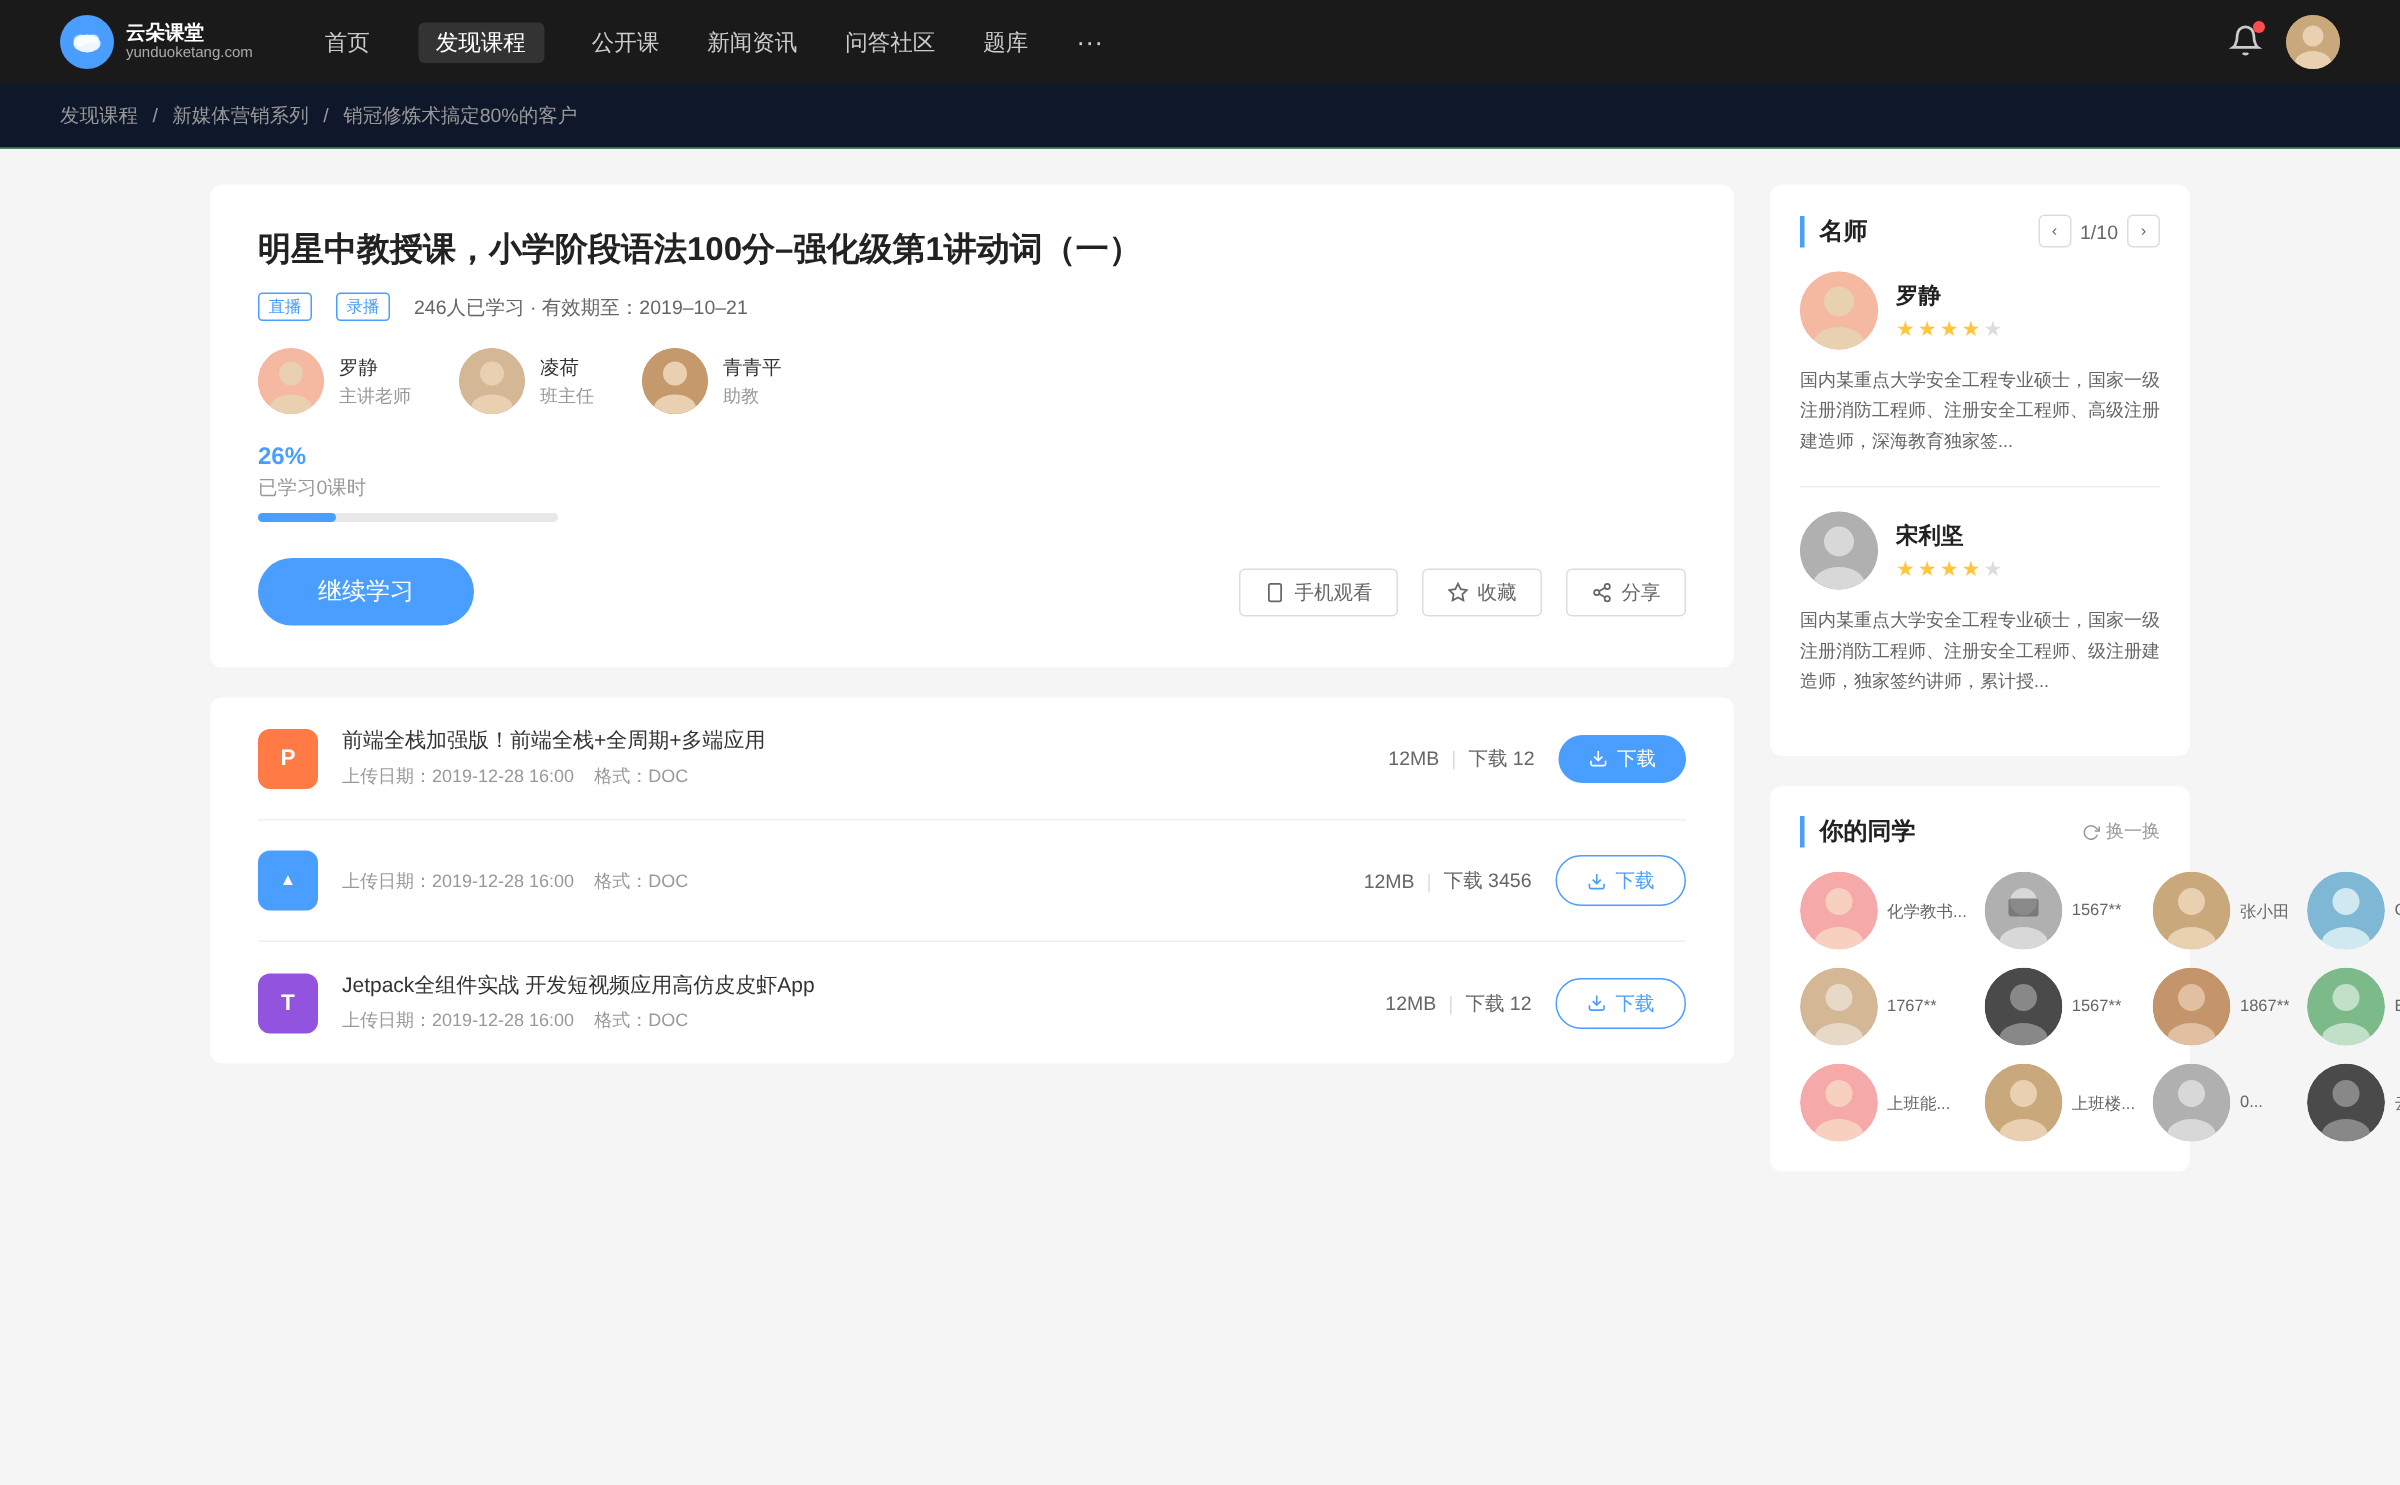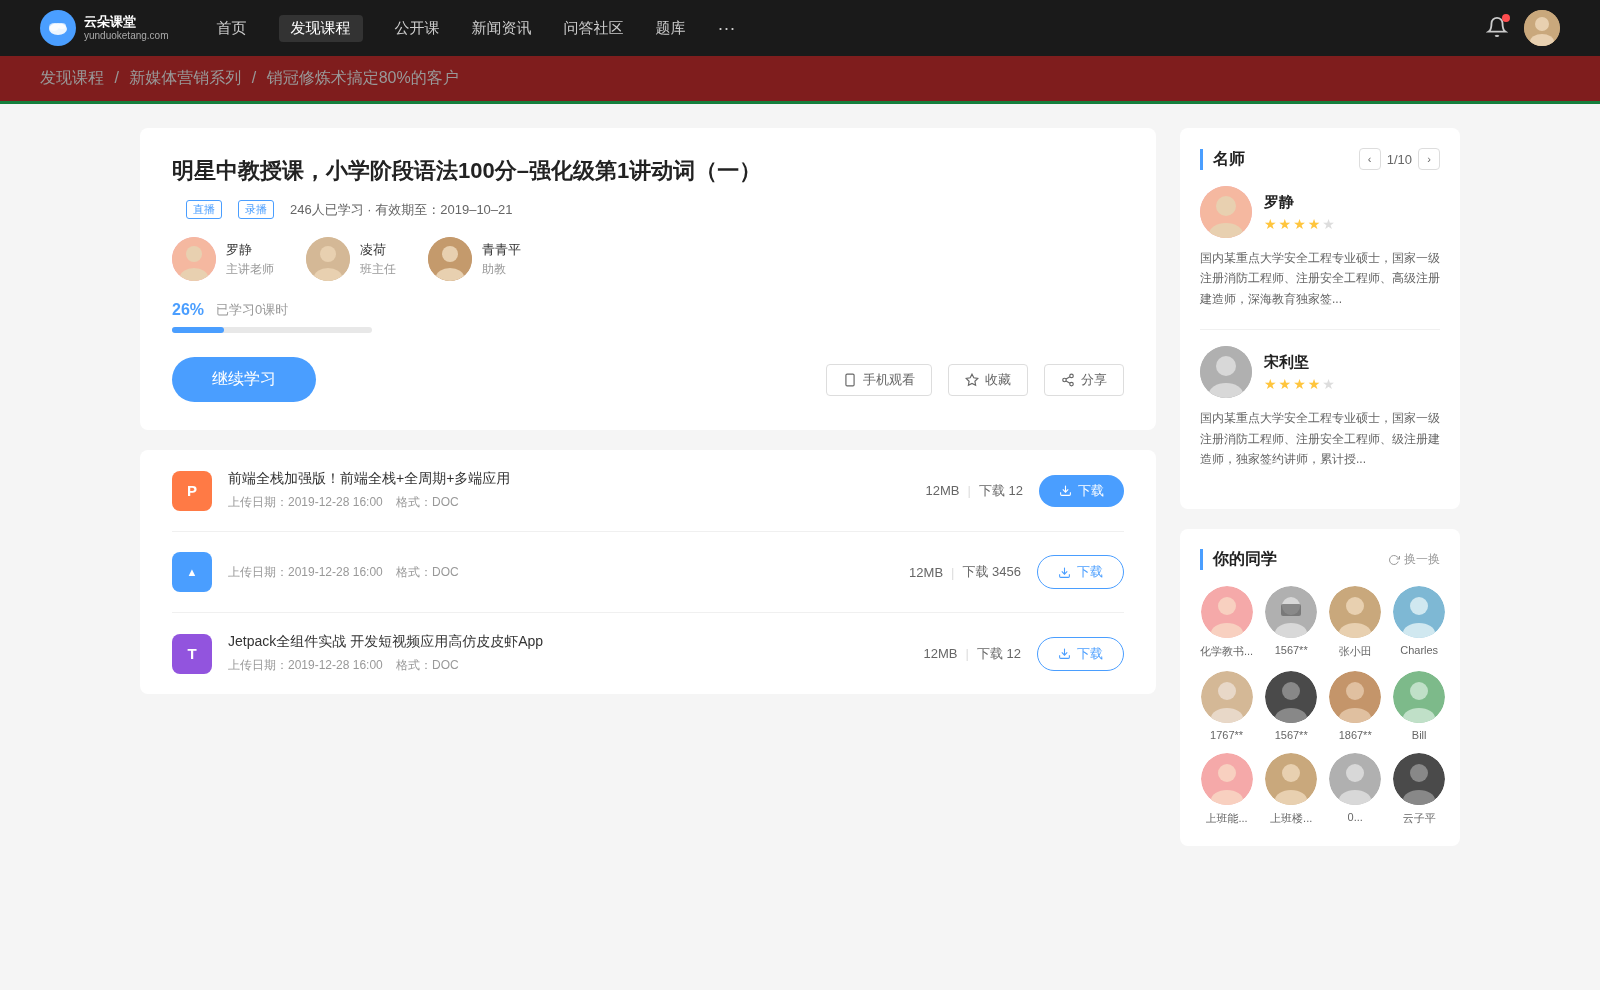--- a/index.html
+++ b/index.html
@@ -13,45 +13,45 @@
     .logo-text span { display: block; font-size: 10px; color: #aaa; }
     .nav-item { color: #ccc; font-size: 15px; cursor: pointer; padding: 4px 0; }
     .nav-item.active { color: white; background: #333; padding: 4px 12px; border-radius: 4px; }
     .nav-dots { color: #ccc; font-size: 18px; cursor: pointer; }
     .navbar-right { margin-left: auto; display: flex; align-items: center; gap: 16px; }
     .bell-icon { position: relative; cursor: pointer; }
     .bell-dot { width: 8px; height: 8px; background: #ff4d4f; border-radius: 50%; position: absolute; top: -2px; right: -2px; }
     .avatar-nav { width: 36px; height: 36px; border-radius: 50%; background: #c9a87c; overflow: hidden; cursor: pointer; display: flex; align-items: center; justify-content: center; color: white; font-size: 12px; }
 
     
-    .breadcrumb { padding: 12px 40px; background: #7f1d1d; border-bottom: 3px solid #15803d; font-size: 16px; color: #999; }
+    .breadcrumb { padding: 12px 40px; background: #0f172a; border-bottom: 1px solid #15803d; font-size: 13px; color: #999; }
     .breadcrumb a { color: #999; text-decoration: none; cursor: pointer; }
     .breadcrumb-sep { margin: 0 6px; }
 
     
     .main-container { max-width: 1400px; margin: 0 auto; padding: 24px 40px; display: flex; gap: 24px; }
 
     
     .left-content { flex: 1; min-width: 0; }
 
     
     .course-card { background: white; border-radius: 8px; padding: 28px 32px; margin-bottom: 20px; }
     .course-title { font-size: 22px; font-weight: bold; color: #222; margin-bottom: 14px; }
     .course-meta { display: flex; align-items: center; gap: 16px; margin-bottom: 18px; font-size: 13px; color: #666; }
     .badge { border: 1px solid; border-radius: 3px; padding: 1px 6px; font-size: 11px; }
-    .badge-live { color: #4a9eff; border-color: #4a9eff; margin-left: 14px; }
+    .badge-live { color: #4a9eff; border-color: #4a9eff; }
     .badge-record { color: #4a9eff; border-color: #4a9eff; }
     .teachers { display: flex; align-items: center; gap: 32px; margin-bottom: 20px; }
     .teacher-item { display: flex; align-items: center; gap: 10px; }
     .teacher-avatar { width: 44px; height: 44px; border-radius: 50%; background: #e0c4a8; overflow: hidden; display: flex; align-items: center; justify-content: center; font-size: 12px; color: #888; }
     .teacher-info { font-size: 13px; }
     .teacher-name { font-weight: 500; color: #333; }
     .teacher-role { color: #999; font-size: 12px; margin-top: 2px; }
     .progress-section { margin-bottom: 24px; }
-    .progress-label { display: flex; gap: 12px; margin-bottom: 8px; font-size: 14px; }
+    .progress-label { display: flex; gap: 2px; margin-bottom: 8px; font-size: 14px; flex-direction: column; }
     .progress-pct { color: #4a9eff; font-weight: bold; font-size: 16px; }
     .progress-desc { color: #999; font-size: 13px; }
     .progress-bar-bg { width: 200px; height: 6px; background: #e8e8e8; border-radius: 3px; }
     .progress-bar-fill { height: 100%; background: #4a9eff; border-radius: 3px; }
     .course-actions { display: flex; align-items: center; gap: 20px; }
     .btn-continue { background: #4a9eff; color: white; border: none; border-radius: 24px; padding: 12px 40px; font-size: 16px; cursor: pointer; font-weight: 500; }
     .action-btns { display: flex; gap: 16px; margin-left: auto; }
     .action-btn { display: flex; align-items: center; gap: 6px; color: #666; font-size: 13px; cursor: pointer; border: 1px solid #ddd; border-radius: 4px; padding: 6px 16px; background: white; }
 
     
@@ -89,21 +89,21 @@
     .teacher-card-name { font-weight: bold; font-size: 15px; color: #222; }
     .stars { display: flex; gap: 2px; margin-top: 4px; }
     .star { color: #ffc53d; font-size: 14px; }
     .teacher-card-desc { font-size: 12px; color: #666; line-height: 1.7; }
     .teacher-divider { border: none; border-top: 1px solid #f0f0f0; margin: 16px 0; }
 
     
     .classmates-header { display: flex; align-items: center; justify-content: space-between; margin-bottom: 16px; }
     .refresh-btn { font-size: 12px; color: #999; cursor: pointer; display: flex; align-items: center; gap: 4px; }
     .classmates-grid { display: grid; grid-template-columns: repeat(4, 1fr); gap: 12px; }
-    .classmate-item { display: flex; flex-direction: column; align-items: center; gap: 6px; }
+    .classmate-item { display: flex; align-items: center; gap: 6px; }
     .classmate-avatar { width: 52px; height: 52px; border-radius: 50%; overflow: hidden; display: flex; align-items: center; justify-content: center; font-size: 12px; color: #888; flex-shrink: 0; }
     .classmate-name { font-size: 11px; color: #666; text-align: center; max-width: 60px; overflow: hidden; text-overflow: ellipsis; white-space: nowrap; }
 
     
     .av-pink { background: #f5a9a9; }
     .av-gray { background: #b0b0b0; }
     .av-light { background: #d4b896; }
     .av-tan { background: #c4956a; }
   </style>
 </head>

